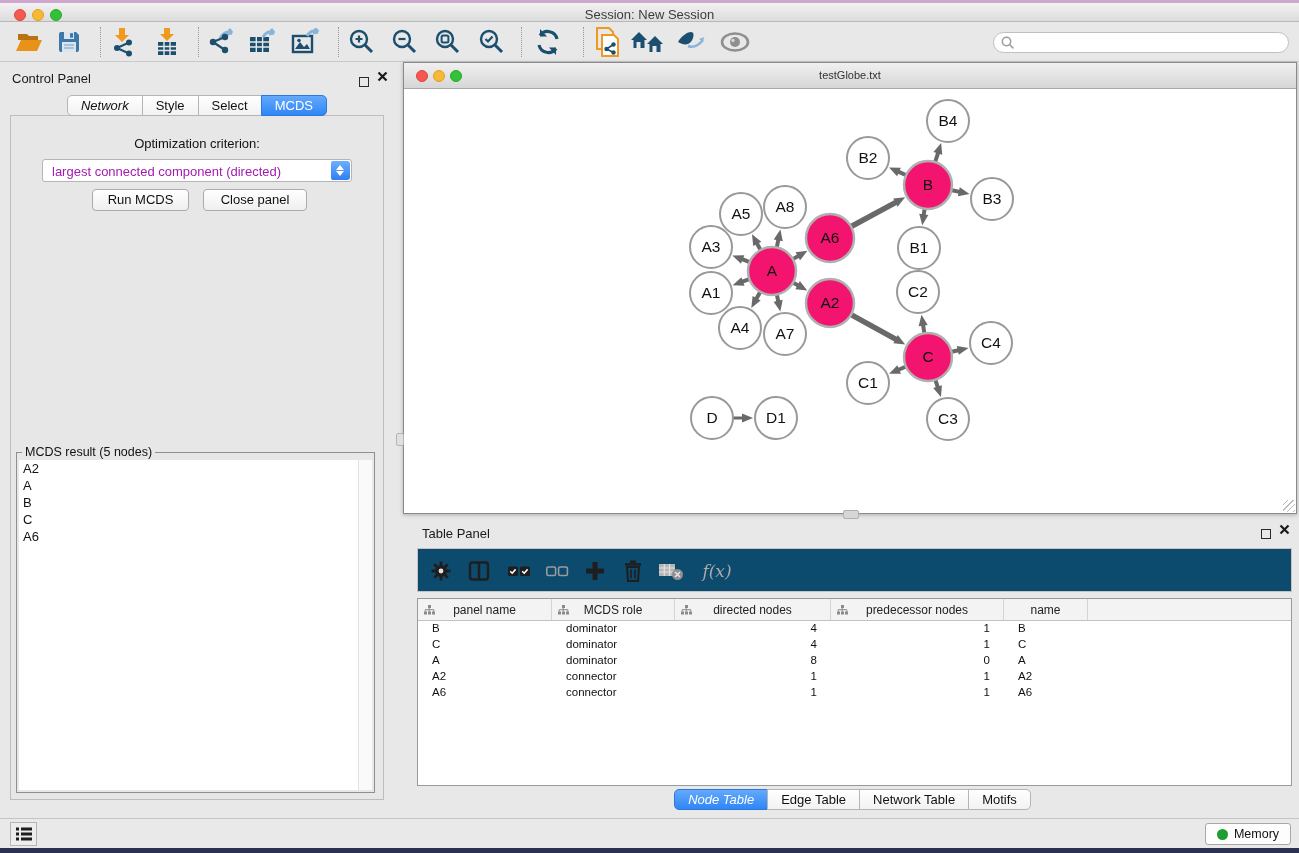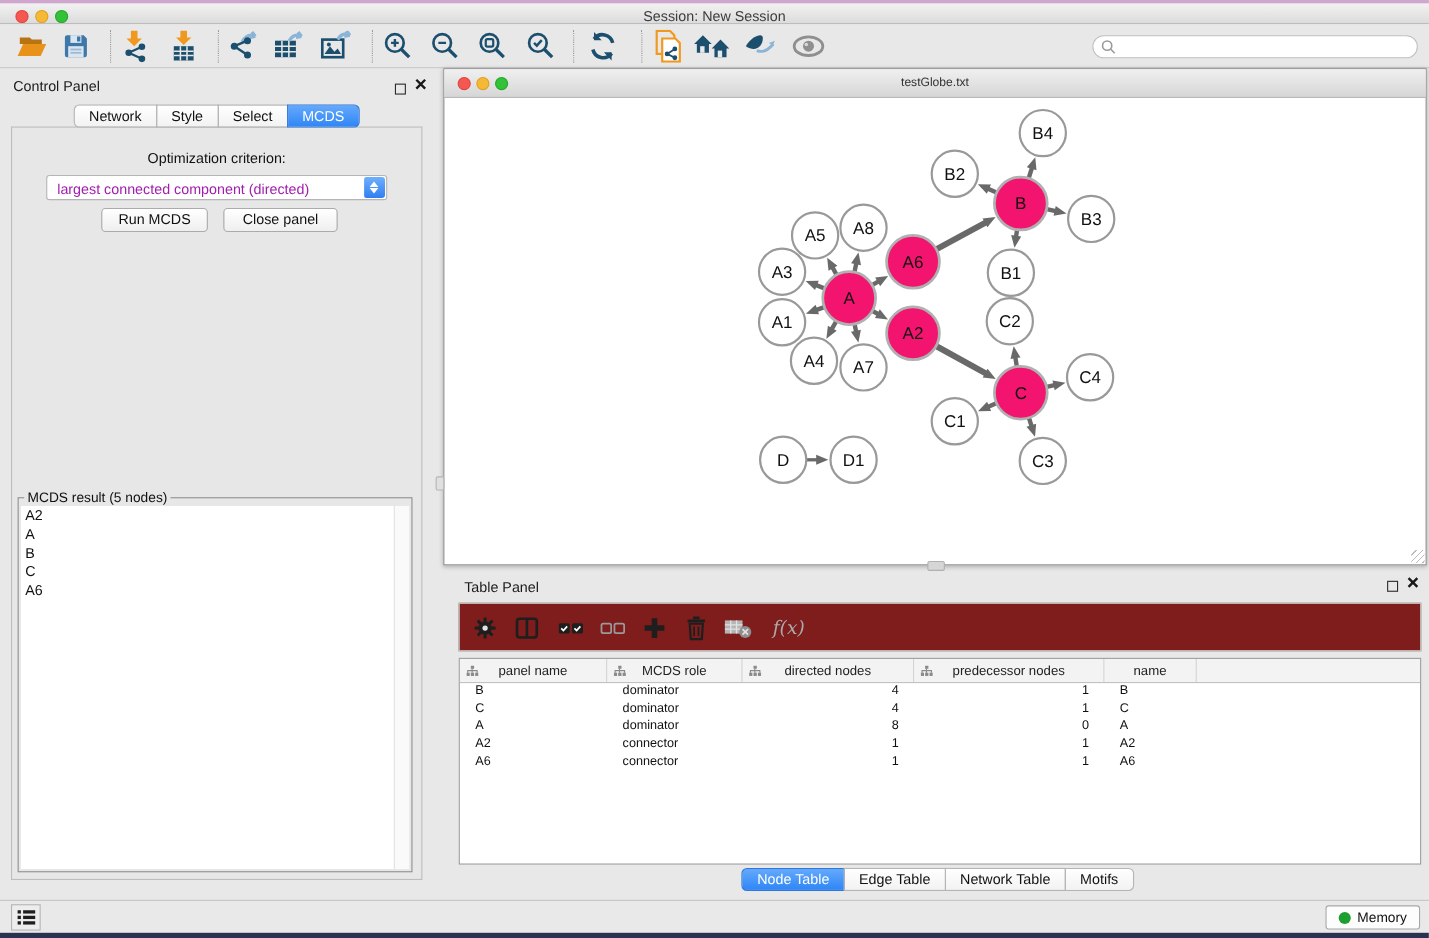--- a/index.html
+++ b/index.html
@@ -25,21 +25,21 @@
 
   
   #control-panel { position:absolute; left:0; top:62px; width:394px; height:750px; }
   #cp-title { position:absolute; left:12px; top:9px; font-size:13px; color:#1a1a1a; }
   .float-box { width:10px; height:10px; border:1.6px solid #2a2a2a; display:inline-block; }
   .panel-ctl { position:absolute; top:11px; cursor:default; }
   #cp-body { position:absolute; left:10px; top:53px; width:374px; height:685px; background:#e7e7e7; border:1px solid #bdbdbd; }
   .segbar { display:flex; justify-content:center; position:absolute; left:0; right:0; }
   #cp-tabs { top:33px; z-index:3; }
   .seg { font-size:13px; padding:2px 13px; background:linear-gradient(#ffffff,#f2f2f2); border:1px solid #b5b5b5; margin-left:-1px; color:#111; cursor:default; }
-  .seg:first-child { border-radius:5px 0 0 5px; margin-left:0; }
+  .seg:first-child { border-radius:5px 0 0 5px; margin-left:0;font-style:italic; }
   .seg:last-child { border-radius:0 5px 5px 0; }
   .seg.active { background:linear-gradient(#64a9fc,#2f86f6); border-color:#2d78dd; color:#fff; }
   #opt-label { position:absolute; left:0; right:0; top:20px; text-align:center; font-size:13px; color:#111; }
   #opt-select { position:absolute; left:31px; top:43px; width:310px; height:23px; background:#fff; border:1px solid #b5b5b5; border-radius:3px; }
   #opt-select .val { position:absolute; left:9px; top:4px; font-size:13px; color:#a21caf; white-space:nowrap; }
   #opt-stepper { position:absolute; right:1px; top:1px; width:19px; height:19px; border-radius:2px 3px 3px 2px; background:linear-gradient(#6fb0fc,#2f7ef2); }
   #opt-stepper .up { position:absolute; left:5px; top:4px; width:0; height:0; border-left:4.5px solid transparent; border-right:4.5px solid transparent; border-bottom:5px solid #fff; }
   #opt-stepper .dn { position:absolute; left:5px; bottom:4px; width:0; height:0; border-left:4.5px solid transparent; border-right:4.5px solid transparent; border-top:5px solid #fff; }
   .pbtn { position:absolute; top:73px; height:22px; background:linear-gradient(#ffffff,#efefef); border:1px solid #ababab; border-radius:4px; font-size:13px; color:#111; text-align:center; line-height:20px; cursor:default; }
   #mcds-fieldset { position:absolute; left:5px; right:8px; top:336px; bottom:6px; border:1px solid #8f8f8f; }
@@ -55,21 +55,21 @@
   #net-titlebar .tl { top:7px; }
   #net-canvas { position:absolute; left:1px; top:26px; width:890px; height:423px; background:#fff; }
   #net-grip { position:absolute; right:1px; bottom:1px; width:12px; height:12px;
     background:repeating-linear-gradient(135deg, transparent 0 3px, #bbb 3px 4px); }
   #v-splitter { position:absolute; left:396px; top:433px; width:8px; height:13px; background:#e0e0e0; border:1px solid #b5b5b5; border-radius:2px; }
   #h-splitter { position:absolute; left:843px; top:510px; width:16px; height:9px; background:#d6d6d6; border:1px solid #b0b0b0; border-radius:2px; }
 
   
   #table-panel { position:absolute; left:406px; top:520px; width:893px; height:298px; }
   #tp-title { position:absolute; left:16px; top:6px; font-size:13px; color:#1a1a1a; }
-  #tp-toolbar { position:absolute; left:11px; right:7px; top:28px; height:44px; background:#7f1d1d; border:1px solid #c4c4c4; }
+  #tp-toolbar { position:absolute; left:11px; right:7px; top:28px; height:44px; background:#0c4a6e; border:1px solid #c4c4c4; }
   .tp-ic { position:absolute; top:8px; width:30px; height:28px; display:flex; align-items:center; justify-content:center; cursor:default; }
   #fx-label { font-family:"DejaVu Serif", serif; font-style:italic; font-size:17px; color:#aaa; }
   #tp-table { position:absolute; left:11px; right:7px; top:78px; height:188px; background:#fff; border:1px solid #9a9a9a; overflow:hidden; }
   #tp-header { display:flex; height:22px; background:#f3f3f3; border-bottom:1px solid #c2c2c2; }
   .th { display:flex; align-items:center; justify-content:center; gap:5px; font-size:12px; color:#222; border-right:1px solid #d4d4d4; height:100%; position:relative; }
   .th svg { position:absolute; left:6px; top:6px; }
   .tr { display:flex; height:16px; }
   .td { font-size:11.5px; color:#111; padding:1px 14px 0 14px; white-space:nowrap; overflow:hidden; }
   #tp-tabs { bottom:6px; }
 

